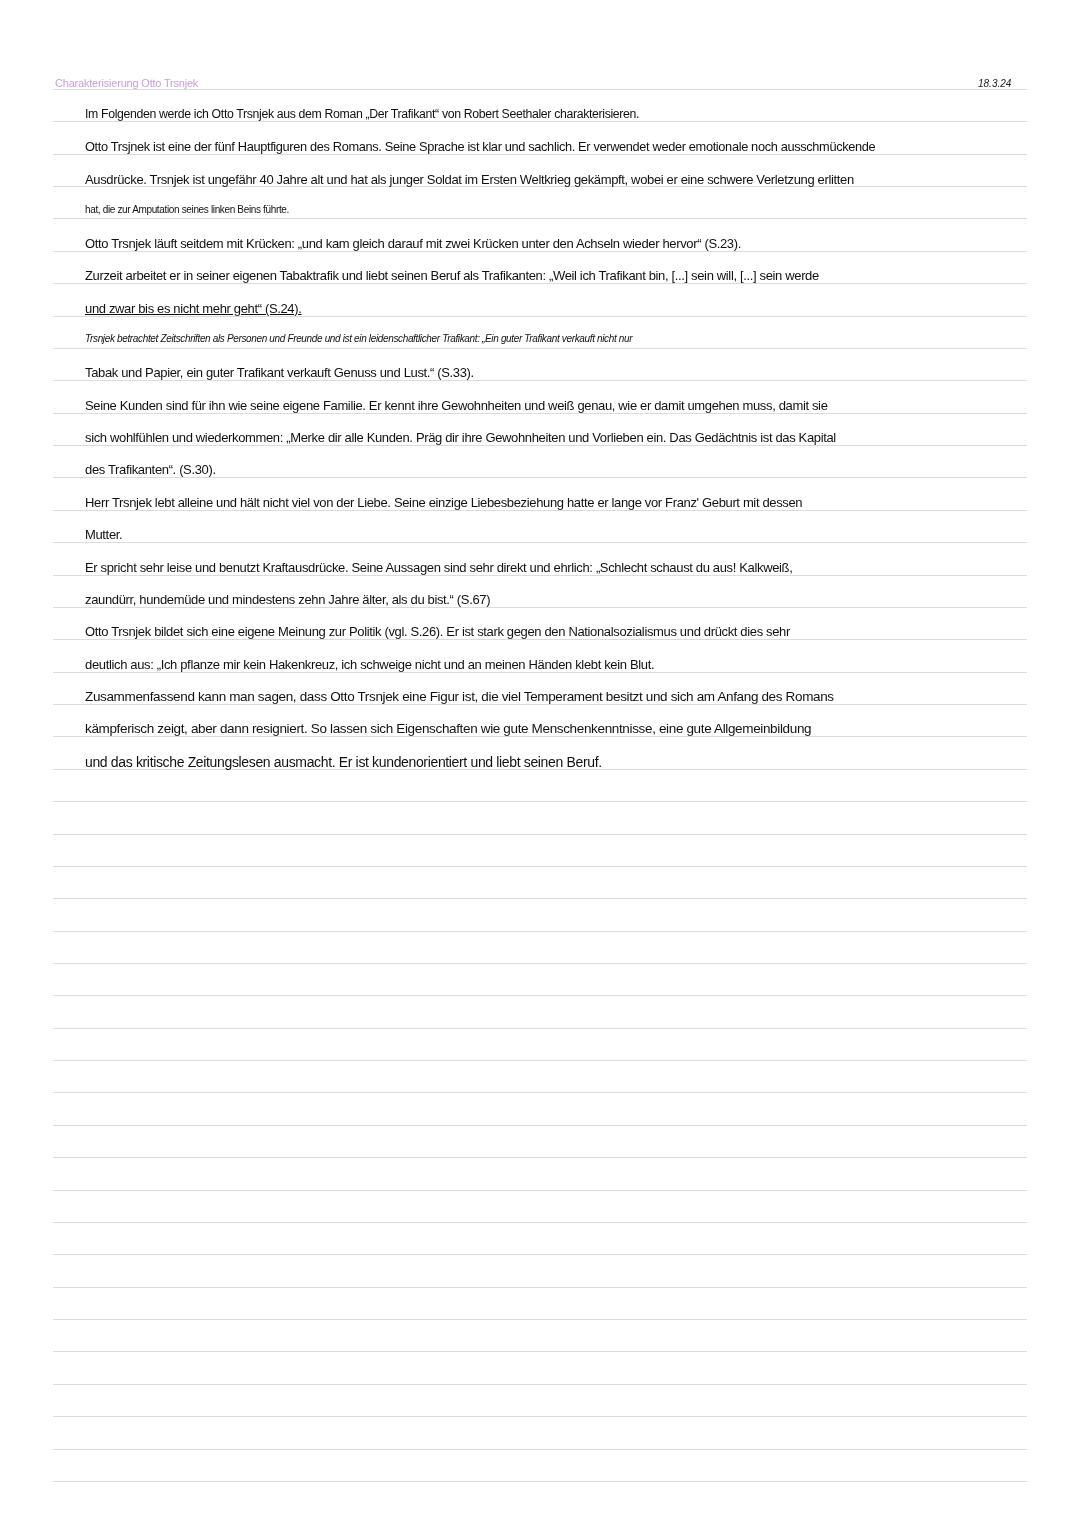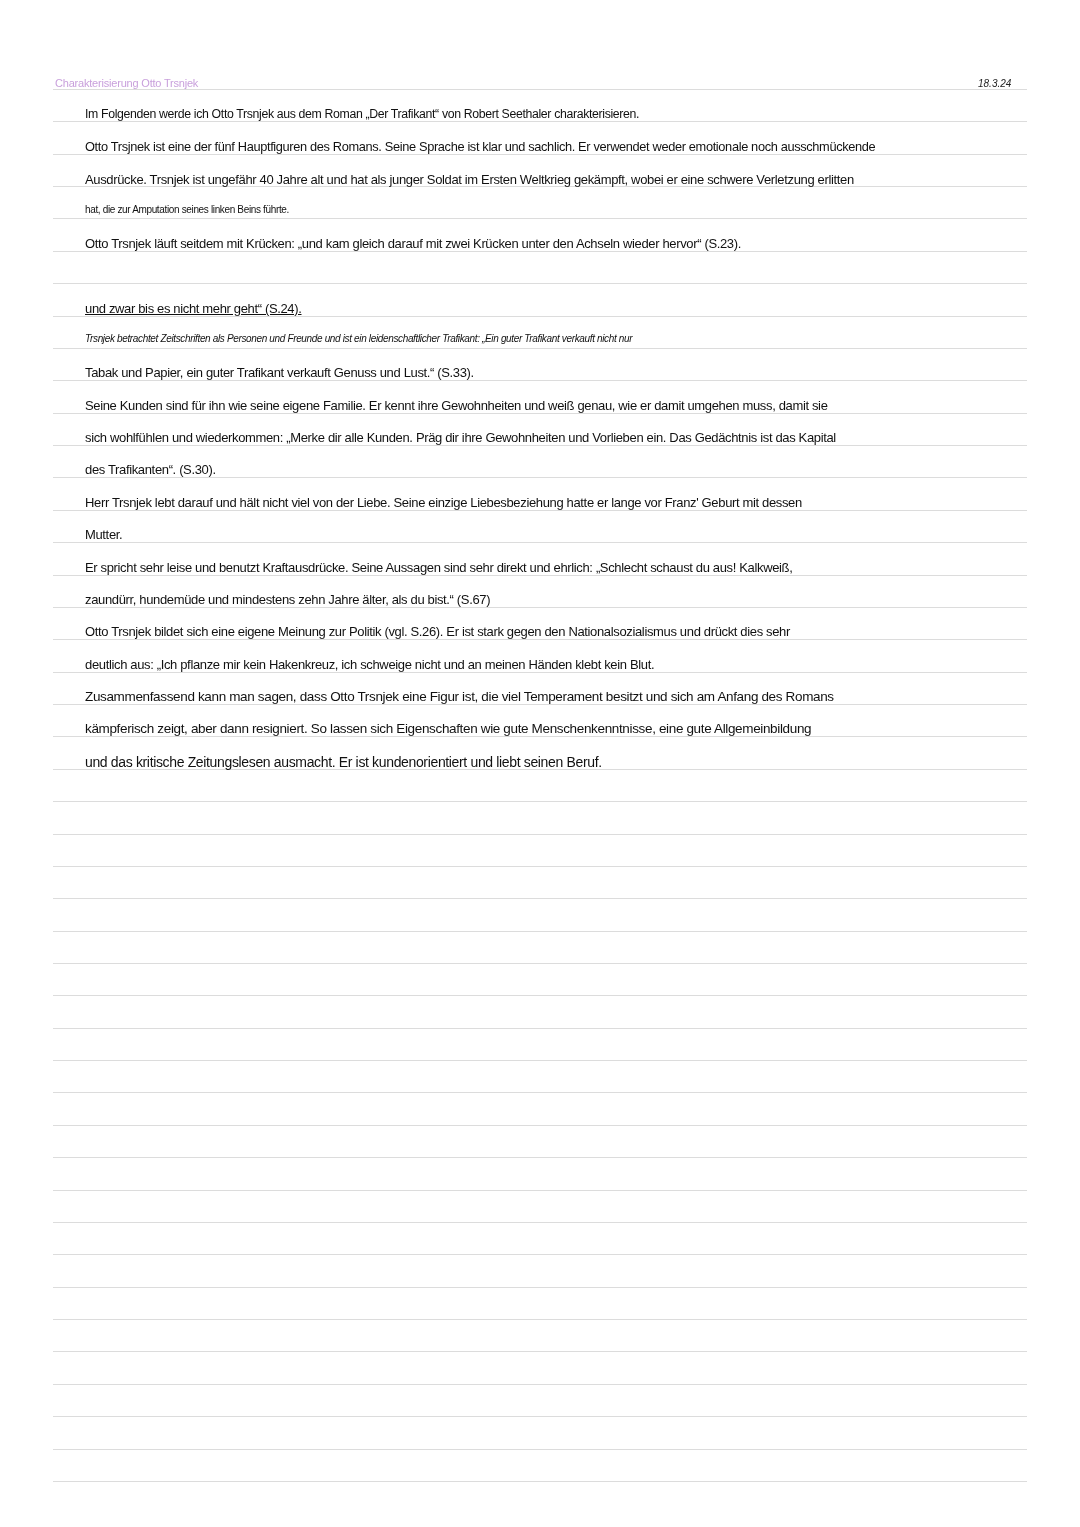--- a/index.html
+++ b/index.html
@@ -88,27 +88,28 @@
     </div>
 
   <div class="header-title">Charakterisierung Otto Trsnjek</div>
   <div class="header-date">18.3.24</div>
 
   <div class="text-line" style="top:107px;font-size:12.3px;">Im Folgenden werde ich Otto Trsnjek aus dem Roman „Der Trafikant“ von Robert Seethaler charakterisieren.</div>
   <div class="text-line" style="top:139px;font-size:12.8px;">Otto Trsjnek ist eine der fünf Hauptfiguren des Romans.  Seine Sprache ist klar und sachlich. Er verwendet weder emotionale noch ausschmückende</div>
   <div class="text-line" style="top:172px;font-size:13px;">Ausdrücke. Trsnjek ist ungefähr 40 Jahre alt und hat als junger Soldat im Ersten Weltkrieg gekämpft, wobei er eine schwere Verletzung erlitten</div>
   <div class="text-line" style="top:204px;font-size:10px;">hat, die zur Amputation seines linken Beins führte.</div>
   <div class="text-line" style="top:236px;font-size:13px;">Otto Trsnjek läuft seitdem mit Krücken: „und kam gleich darauf mit zwei Krücken unter den Achseln wieder hervor“ (S.23).</div>
+  <div class="text-line" style="top:268px;font-size:13px;">Zurzeit arbeitet er in seiner eigenen Tabaktrafik und liebt seinen Beruf als Trafikanten: „Weil ich Trafikant bin, [...] sein will, [...] sein werde</div>
   <div class="text-line" style="top:301px;font-size:13px;text-decoration:underline;">und zwar bis es nicht mehr geht“ (S.24).</div>
   <div class="text-line" style="top:333px;font-size:10px;font-style:italic;">Trsnjek betrachtet Zeitschriften als Personen und Freunde und ist ein leidenschaftlicher Trafikant: „Ein guter Trafikant verkauft nicht nur</div>
   <div class="text-line" style="top:365px;font-size:13px;">Tabak und Papier, ein guter Trafikant verkauft Genuss und Lust.“ (S.33).</div>
   <div class="text-line" style="top:398px;font-size:13px;">Seine Kunden sind für ihn wie seine eigene Familie. Er kennt ihre Gewohnheiten und weiß genau, wie er damit umgehen muss, damit sie</div>
   <div class="text-line" style="top:430px;font-size:13px;">sich wohlfühlen und wiederkommen: „Merke dir alle Kunden. Präg dir ihre Gewohnheiten und Vorlieben ein. Das Gedächtnis ist das Kapital</div>
   <div class="text-line" style="top:462px;font-size:13px;">des Trafikanten“. (S.30).</div>
-  <div class="text-line" style="top:495px;font-size:13px;">Herr Trsnjek lebt darauf und hält nicht viel von der Liebe. Seine einzige Liebesbeziehung hatte er lange vor Franz' Geburt mit dessen</div>
+  <div class="text-line" style="top:495px;font-size:13px;">Herr Trsnjek lebt alleine und hält nicht viel von der Liebe. Seine einzige Liebesbeziehung hatte er lange vor Franz' Geburt mit dessen</div>
   <div class="text-line" style="top:527px;font-size:13px;">Mutter.</div>
   <div class="text-line" style="top:560px;font-size:13px;">Er spricht sehr leise und benutzt Kraftausdrücke. Seine Aussagen sind sehr direkt und ehrlich: „Schlecht schaust du aus! Kalkweiß,</div>
   <div class="text-line" style="top:592px;font-size:13px;">zaundürr, hundemüde und mindestens zehn Jahre älter, als du bist.“ (S.67)</div>
   <div class="text-line" style="top:624px;font-size:13px;">Otto Trsnjek bildet sich eine eigene Meinung zur Politik (vgl. S.26).  Er ist stark gegen den Nationalsozialismus und drückt dies sehr</div>
   <div class="text-line" style="top:657px;font-size:13px;">deutlich aus: „Ich pflanze mir kein Hakenkreuz, ich schweige nicht und an meinen Händen klebt kein Blut.</div>
   <div class="text-line" style="top:689px;font-size:13.5px;">Zusammenfassend kann man sagen, dass Otto Trsnjek eine Figur ist, die viel Temperament besitzt und sich am Anfang des Romans</div>
   <div class="text-line" style="top:754px;font-size:14px;">und das kritische Zeitungslesen ausmacht.  Er ist kundenorientiert und liebt seinen Beruf.</div>
   <div class="text-line" style="top:721px;font-size:13.5px;">kämpferisch zeigt, aber dann resigniert.  So lassen sich Eigenschaften wie gute Menschenkenntnisse, eine gute Allgemeinbildung</div>
 
 </div>

